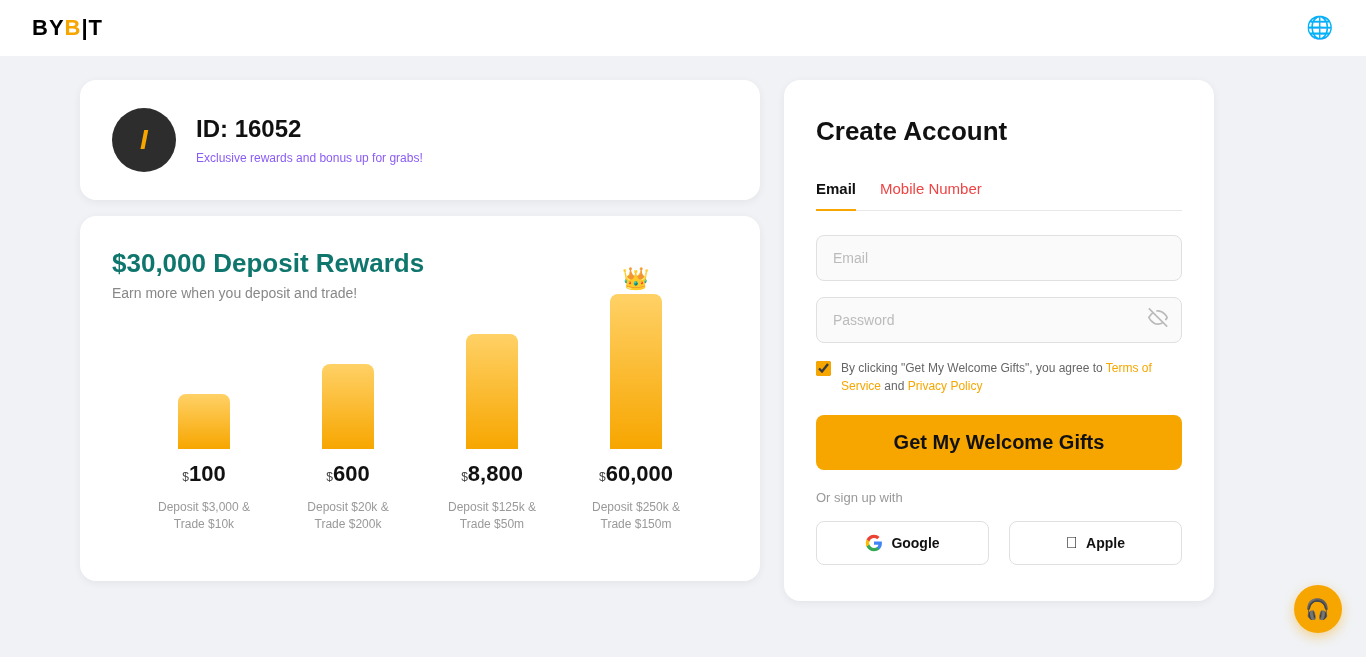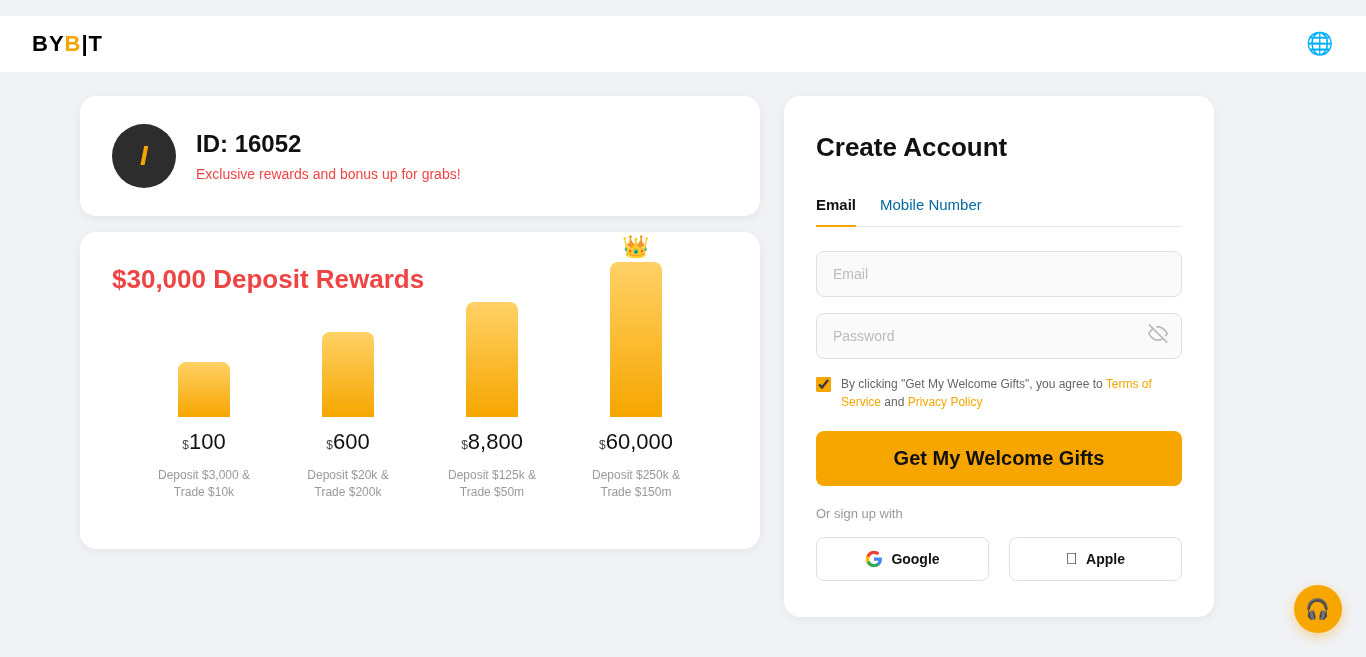--- a/index.html
+++ b/index.html
@@ -13,21 +13,20 @@
     }
 
     
     .header {
       display: flex;
       align-items: center;
       justify-content: space-between;
       padding: 16px 32px;
       background: #fff;
       height: 56px;
-      margin-top: 16px;
     }
     .logo {
       font-size: 22px;
       font-weight: 800;
       color: #000;
       letter-spacing: 1px;
     }
     .logo span { color: #f7a600; }
 
     
@@ -72,35 +71,35 @@
       font-weight: 700;
       font-style: italic;
     }
     .id-info h2 {
       font-size: 24px;
       font-weight: 700;
       color: #111;
       margin-bottom: 8px;
     }
     .id-info p {
-      color: #ef4444;
-      font-size: 14px;
+      color: #8b5cf6;
+      font-size: 12px;
     }
 
     
     .rewards-card {
       background: #fff;
       border-radius: 16px;
       padding: 32px;
       box-shadow: 0 2px 8px rgba(0,0,0,0.06);
     }
     .rewards-card h2 {
       font-size: 26px;
       font-weight: 800;
-      color: #ef4444;
+      color: #0f766e;
       margin-bottom: 6px;
     }
     .rewards-card p {
       color: #888;
       font-size: 14px;
       margin-bottom: 32px;
     }
 
     
     .chart {
@@ -138,21 +137,21 @@
       transform: translateX(-50%);
       font-size: 22px;
     }
     .amount-label {
       font-size: 14px;
       color: #444;
       font-weight: 500;
       text-align: center;
     }
     .amount-label .dollar { font-size: 12px; }
-    .amount-label .number { font-size: 22px; font-weight: 400; color: #111; }
+    .amount-label .number { font-size: 22px; font-weight: 700; color: #111; }
     .desc-label {
       font-size: 12px;
       color: #999;
       text-align: center;
       line-height: 1.4;
     }
 
     
     .right-panel {
       flex: 0 0 430px;
@@ -171,21 +170,21 @@
     
     .tabs {
       display: flex;
       gap: 24px;
       border-bottom: 1px solid #e8e8e8;
       margin-bottom: 24px;
     }
     .tab {
       padding-bottom: 12px;
       font-size: 15px;
-      color: #0369a1;
+      color: #ef4444;
       cursor: pointer;
       border-bottom: 2px solid transparent;
       margin-bottom: -1px;
     }
     .tab.active {
       color: #111;
       font-weight: 600;
       border-bottom: 2px solid #f7a600;
     }
 
@@ -338,20 +337,21 @@
         <span class="id-avatar-letter">I</span>
       </div>
       <div class="id-info">
         <h2>ID: 16052</h2>
         <p>Exclusive rewards and bonus up for grabs!</p>
       </div>
     </div>
 
     <div class="rewards-card">
       <h2>$30,000 Deposit Rewards</h2>
+      <p>Earn more when you deposit and trade!</p>
 
       <div class="chart">
 
         <div class="chart-item">
           <div class="bar-wrapper">
             <div class="bar" style="height:55px;"></div>
           </div>
           <div class="amount-label">
             <span class="dollar">$</span><span class="number">100</span>
           </div>

